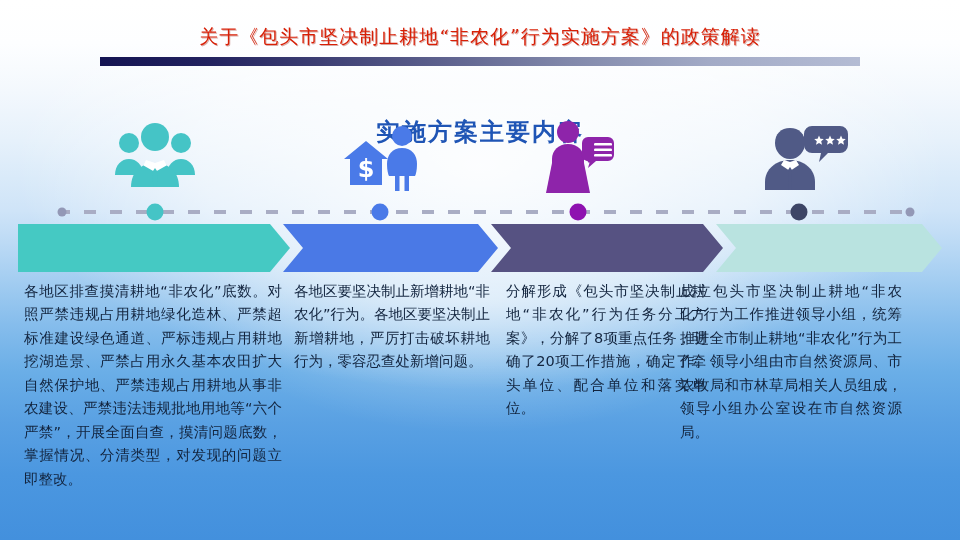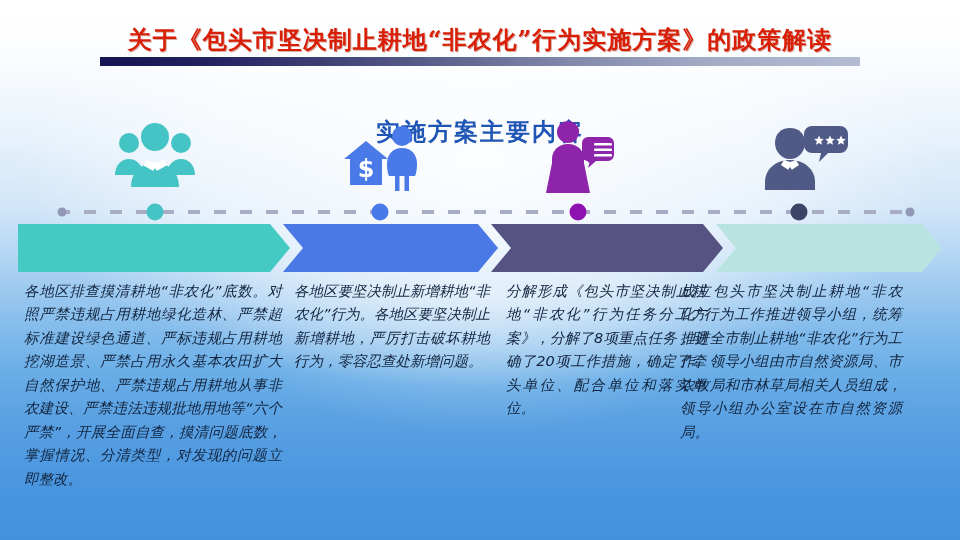--- a/index.html
+++ b/index.html
@@ -55,22 +55,22 @@
     width: 960px;
     height: 44px;
   }
   .header-title {
     position: absolute;
     left: 0;
     top: 0;
     width: 960px;
     text-align: center;
     font-family: "DejaVu Serif", "Liberation Serif", serif;
-    font-size: 24px;
-    font-weight: bold;
+    font-size: 19px;
+    font-weight: normal;
     letter-spacing: 1px;
     color: #d81f06;
     text-shadow: 1px 1px 0 rgba(150,20,0,0.35);
     white-space: nowrap;
   }
   .header-rule {
     position: absolute;
     left: 100px;
     top: 33px;
     width: 760px;
@@ -172,21 +172,20 @@
     height: 250px;
   }
   .col {
     position: absolute;
     top: 0;
     font-size: 14.5px;
     line-height: 1.62;
     color: #12243e;
     text-align: justify;
     text-justify: inter-ideograph;
-    font-style: italic;
   }
   .col.c0 { left: 24px;  width: 258px; }
   .col.c1 { left: 294px; width: 196px; }
   .col.c2 { left: 506px; width: 200px; }
   .col.c3 { left: 680px; width: 222px; }
 </style>
 </head>
 <body>
 
 <div class="slide">

